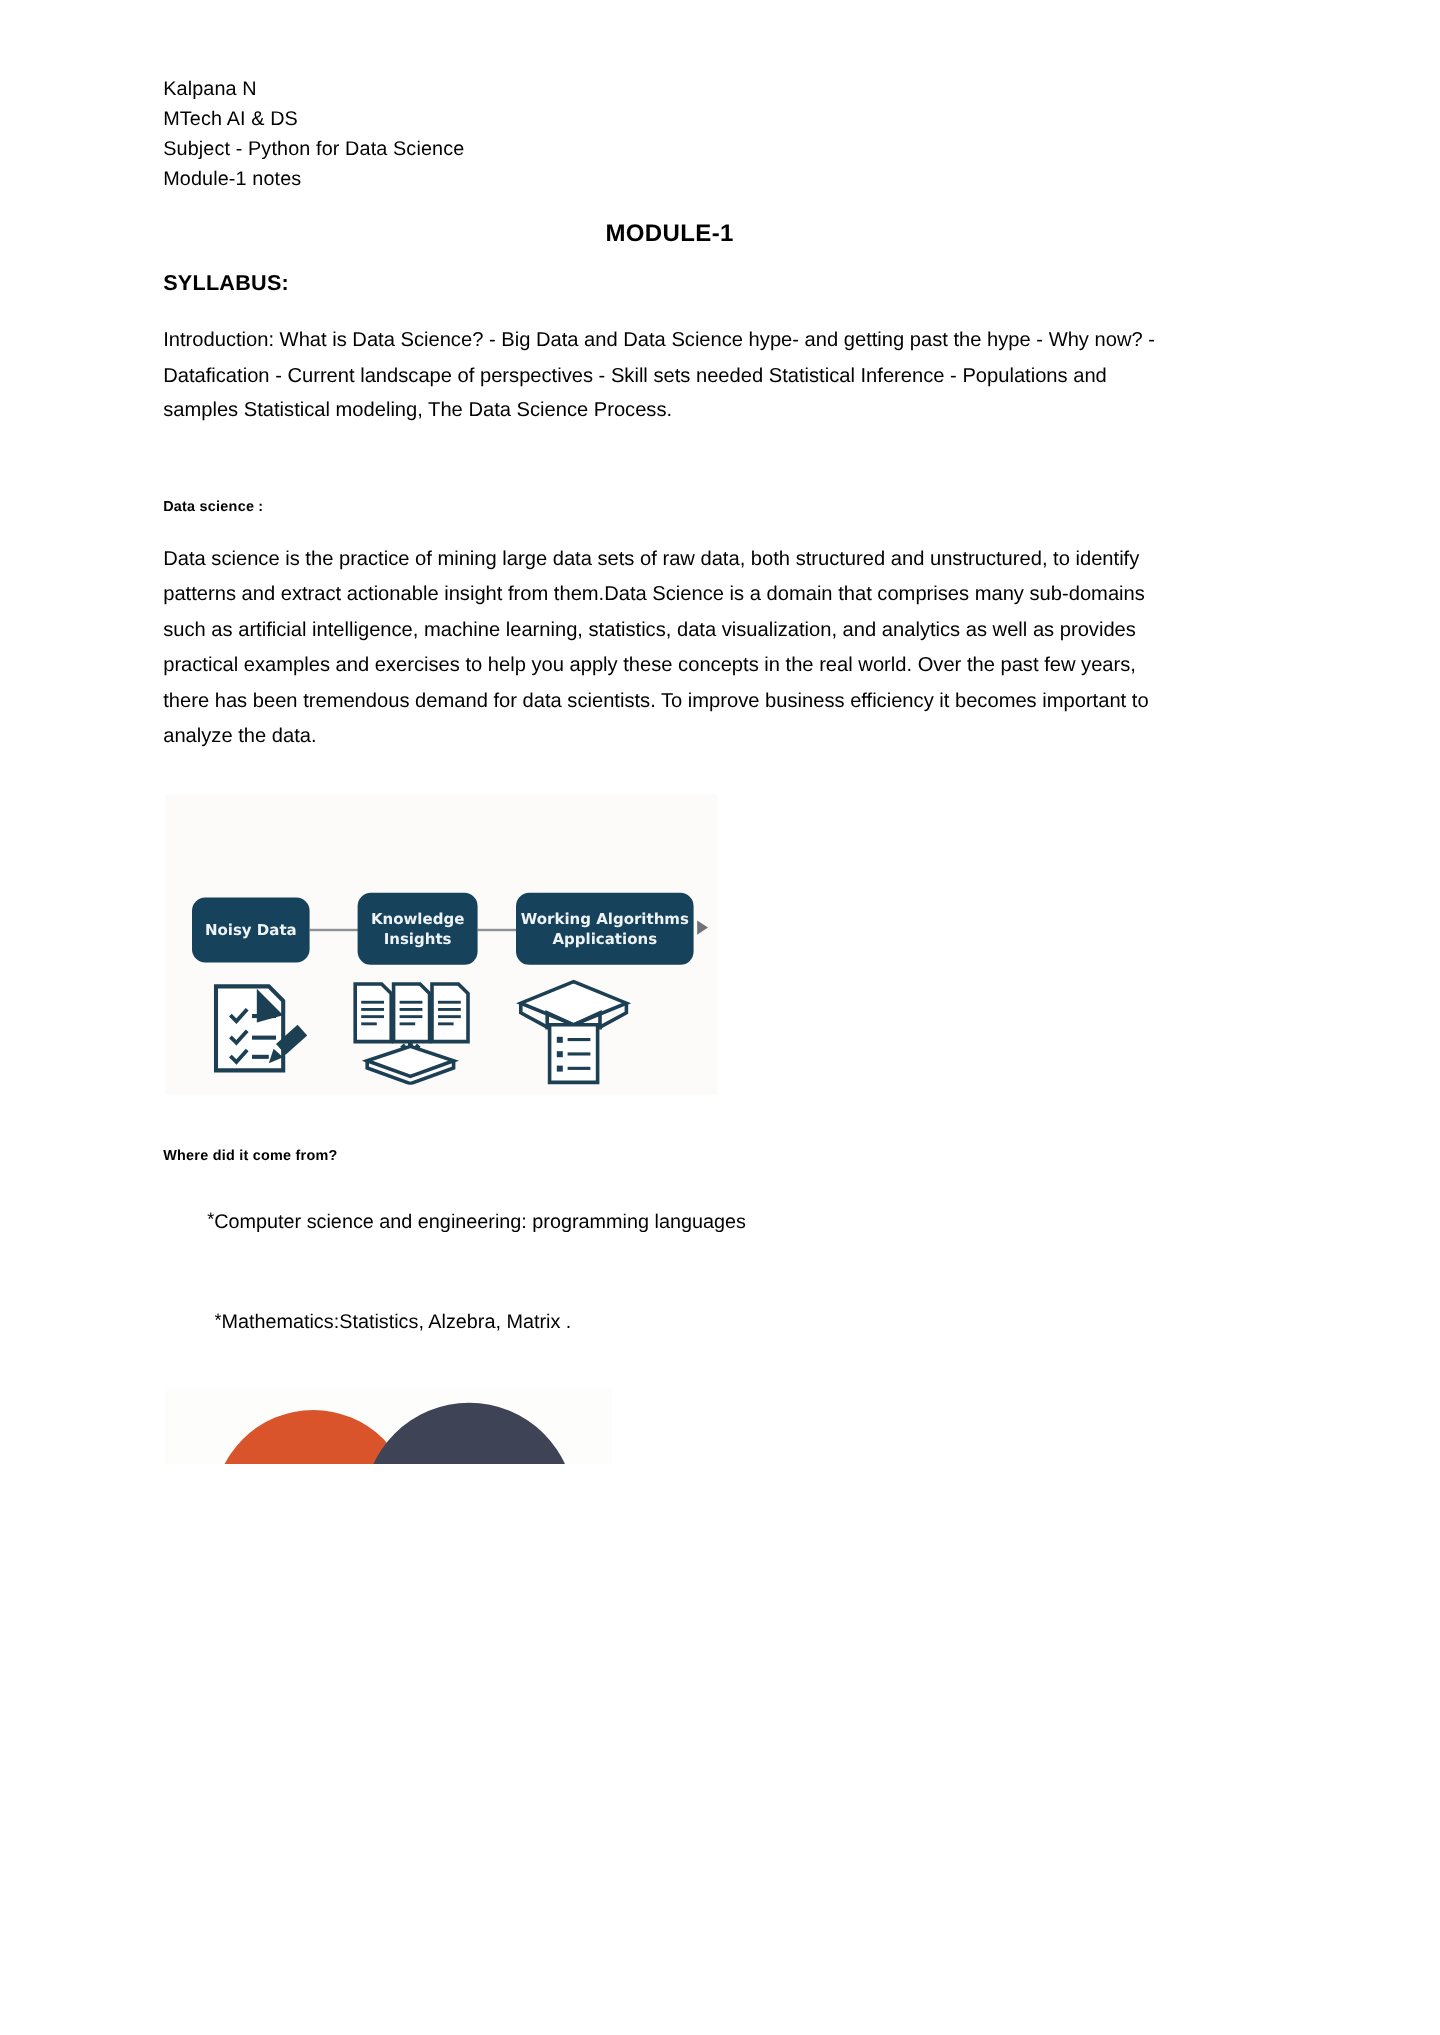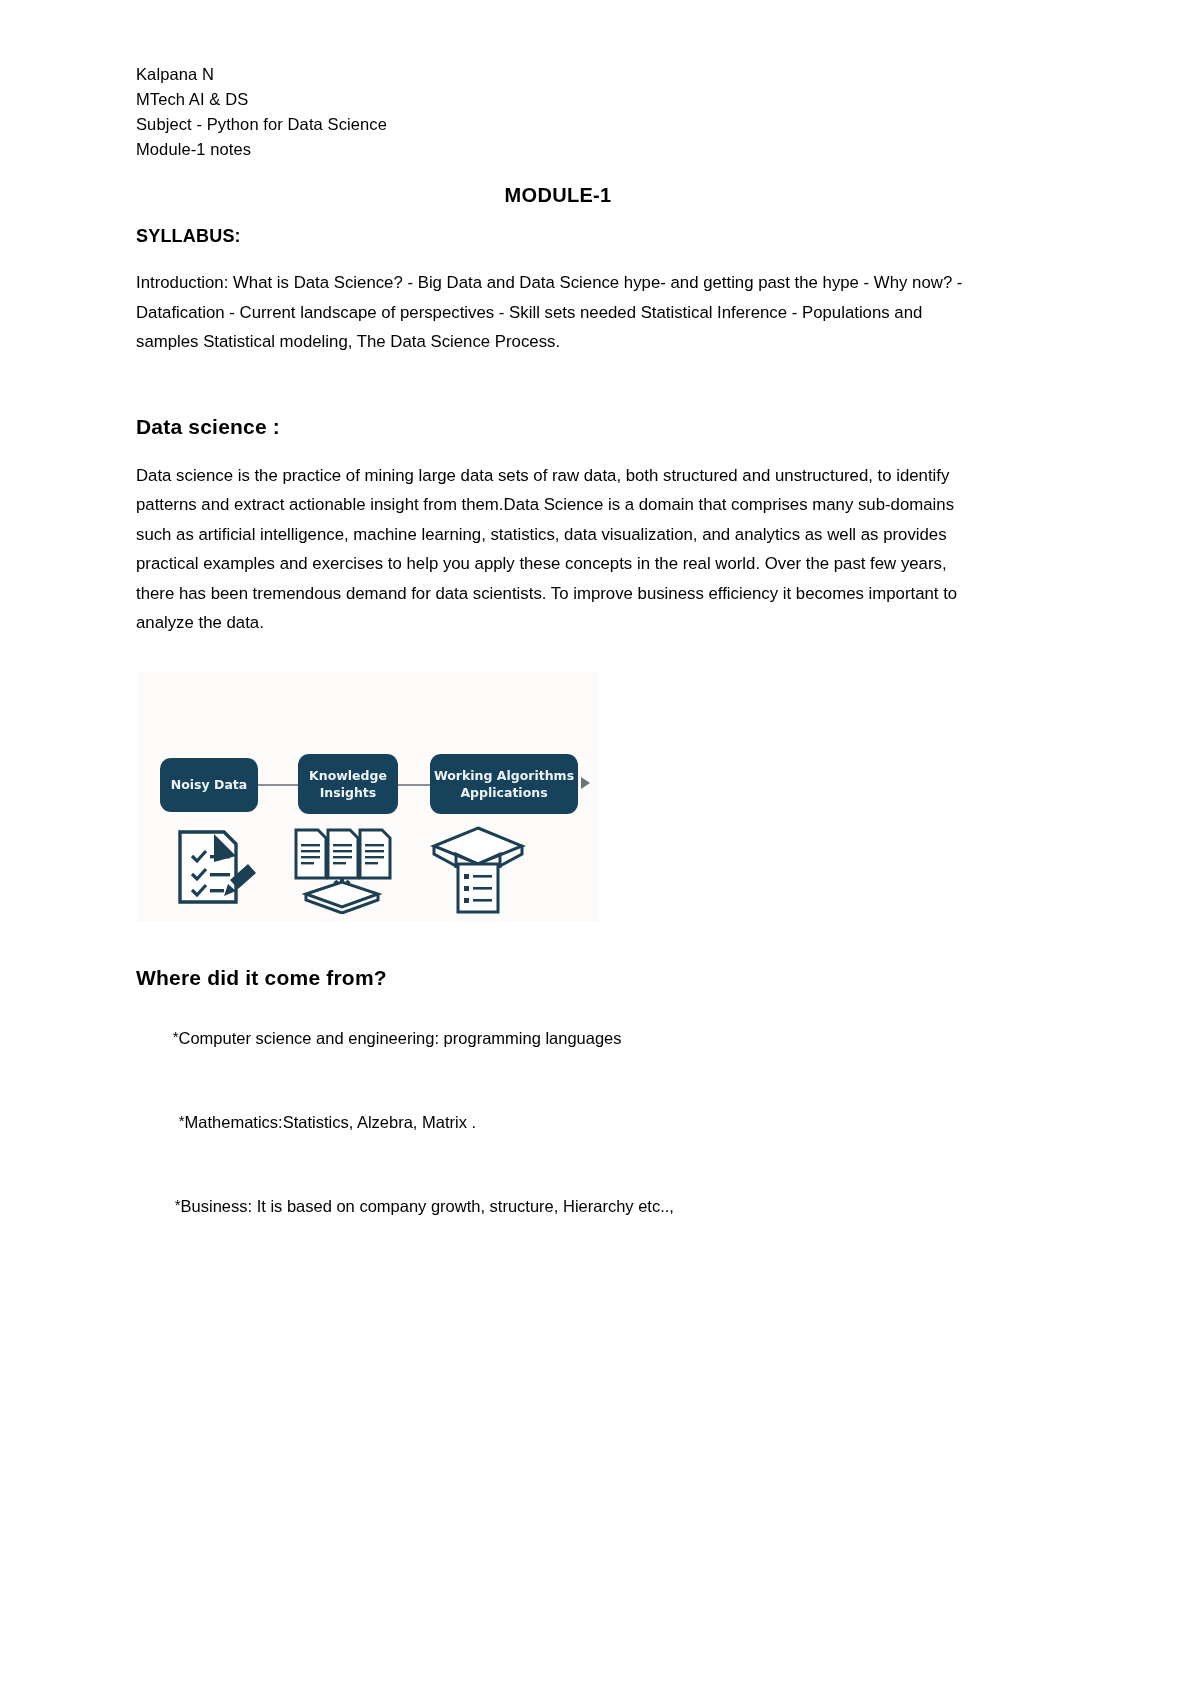--- a/index.html
+++ b/index.html
@@ -41,21 +41,21 @@
   }
 
   
   .h-syllabus {
     font-size: 18px;
     font-weight: bold;
     margin-top: 19px;
     letter-spacing: .2px;
   }
   .h-section {
-    font-size: 21px;
+    font-size: 12px;
     font-weight: bold;
     letter-spacing: .2px;
   }
   .h-ds { margin-top: 58px; }
   .h-where { margin-top: 44px; }
 
   
   .para {
     font-size: 16.8px;
     line-height: 29.5px;
@@ -299,23 +299,20 @@
 
     <div class="h-section h-where">Where did it come from?</div>
 
     <div class="bullets">
       <div class="bullet">
         <span class="star">*</span><span>Computer science and engineering: programming languages</span>
       </div>
       <div class="bullet" style="padding-left:6px">
         <span class="star">*</span><span>Mathematics:Statistics, Alzebra, Matrix .</span>
       </div>
-      <div class="bullet" style="padding-left:2px">
-        <span class="star">*</span><span>Business: It is based on company growth, structure, Hierarchy etc..,</span>
-      </div>
     </div>
 
     <div class="fig-venn">
       <div class="venn-circle venn-cs">
         <span><span>Computer</span><br><span>science</span></span>
       </div>
       <div class="venn-circle venn-maths">
         <span>Maths</span>
       </div>
       <div class="venn-circle venn-business">

